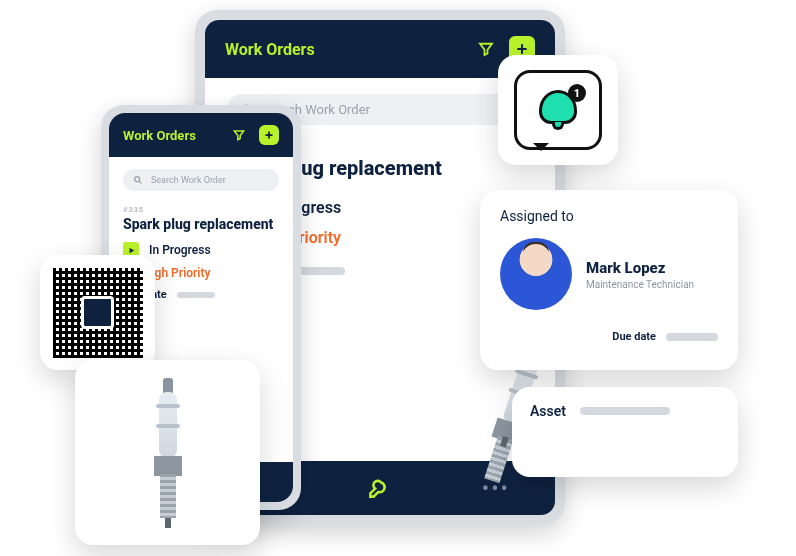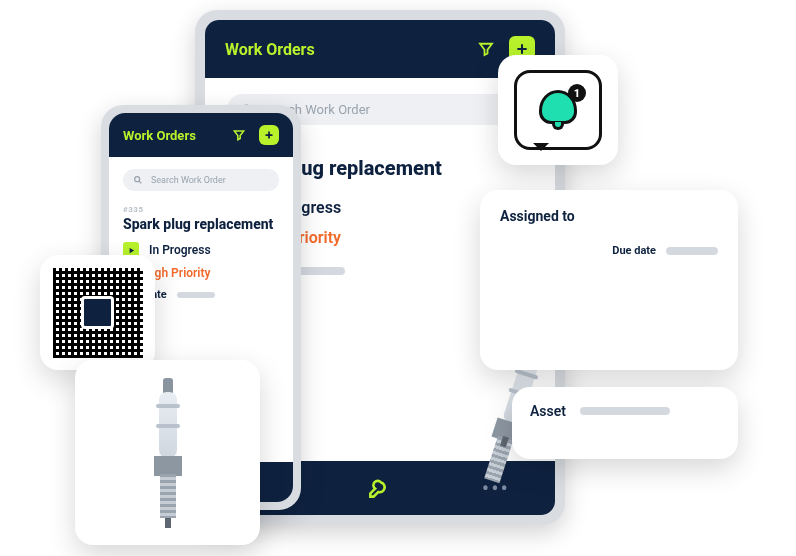--- a/index.html
+++ b/index.html
@@ -119,30 +119,30 @@
 
   .notif-card { left: 498px; top: 55px; width: 120px; height: 110px; padding: 12px; display:flex; align-items:center; justify-content:center; }
   .bubble { width: 88px; height: 80px; border: 3px solid #111; border-radius: 16px; position: relative; background:#fff; display:flex; align-items:center; justify-content:center; }
   .bubble::after { content:""; position:absolute; left:16px; bottom:-12px; width:0; height:0; border:8px solid transparent; border-top-color:#111; }
   .bell { width: 44px; height: 44px; position: relative; }
   .bell-body { width:38px; height:34px; background:#1fdfb0; border:3px solid #111; border-radius: 50% 50% 12px 12px / 60% 60% 12px 12px; position:absolute; left:3px; top:2px; }
   .bell-base { position:absolute; bottom:2px; left:50%; transform:translateX(-50%); width:12px; height:8px; background:#1fdfb0; border:3px solid #111; border-top:0; border-radius:0 0 10px 10px; }
   .bell-badge { position:absolute; top:-4px; right:-6px; width:18px; height:18px; background:#111; color:#fff; border-radius:50%; font-size:11px; font-weight:800; display:flex; align-items:center; justify-content:center; }
 
   .assigned-card { left: 480px; top: 190px; width: 258px; height: 180px; padding: 18px 20px; }
-  .assigned-card h4 { font-size: 14px; font-weight: 700; color:#0e2240; margin-bottom: 14px; }
+  .assigned-card h4 { font-size: 14px; font-weight: 400; color:#0e2240; margin-bottom: 14px; }
   .assigned-row { display:flex; align-items:center; gap:14px; }
   .avatar { width: 72px; height: 72px; border-radius: 50%; background: radial-gradient(circle at 50% 30%, #f3d9c6 0 26%, transparent 27%), linear-gradient(#2b56d6,#2b56d6); position:relative; overflow:hidden; }
   .avatar::after { content:""; position:absolute; top:6px; left:50%; transform:translateX(-50%); width:30px; height:30px; background:#f3d9c6; border-radius:50%; }
   .avatar::before { content:""; position:absolute; top:4px; left:50%; transform:translateX(-50%); width:26px; height:14px; background:#3a2a1d; border-radius:14px 14px 4px 4px; }
   .person-name { font-size: 15px; font-weight: 800; color:#0e2240; }
   .person-role { font-size: 10px; color:#8c96a2; margin-top:2px; }
   .assigned-card .due-label { justify-content:flex-end; font-size:11px; margin-top:20px; }
 
-  .asset-card { left: 512px; top: 387px; width: 226px; height: 72px; padding: 16px 18px; display:flex; flex-direction:column; gap:14px; }
+  .asset-card { left: 512px; top: 387px; width: 226px; height: 90px; padding: 16px 18px; display:flex; flex-direction:column; gap:14px; }
   .kv-row { display:flex; align-items:center; gap:14px; font-size:14px; font-weight:600; color:#0e2240; }
 
   svg { display:block; }
 </style>
 </head>
 <body>
 
 <div class="tablet">
   <div class="tablet-screen">
     <div class="tablet-header">
@@ -286,20 +286,27 @@
     <div class="bell">
       <div class="bell-body"></div>
       <div class="bell-base"></div>
       <div class="bell-badge">1</div>
     </div>
   </div>
 </div>
 
 <div class="card assigned-card">
   <h4>Assigned to</h4>
+  <div class="assigned-row">
+    <div class="avatar"></div>
+    <div>
+      <div class="person-name">Mark Lopez</div>
+      <div class="person-role">Maintenance Technician</div>
+    </div>
+  </div>
   <div class="due-label">
     <span>Due date</span>
     <span class="bar-sm"></span>
   </div>
 </div>
 
 <div class="card asset-card">
   <div class="kv-row">
     <span>Asset</span>
     <span class="bar-md"></span>

